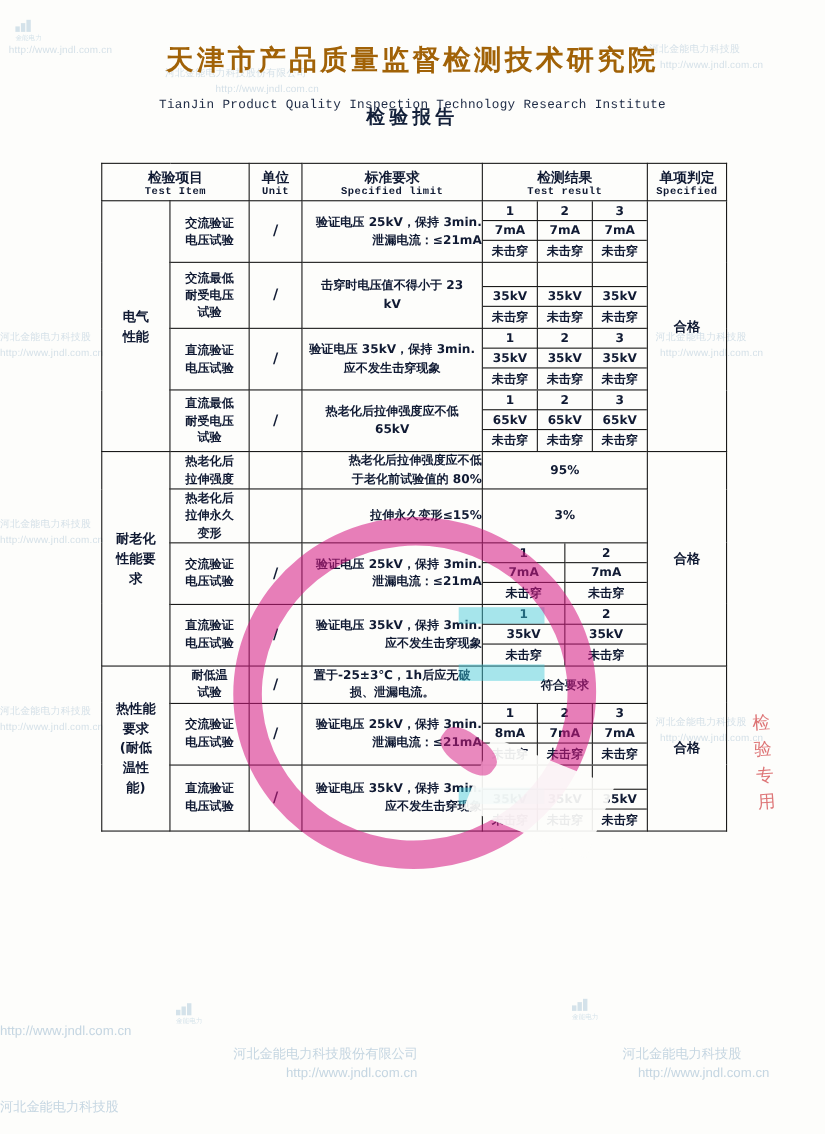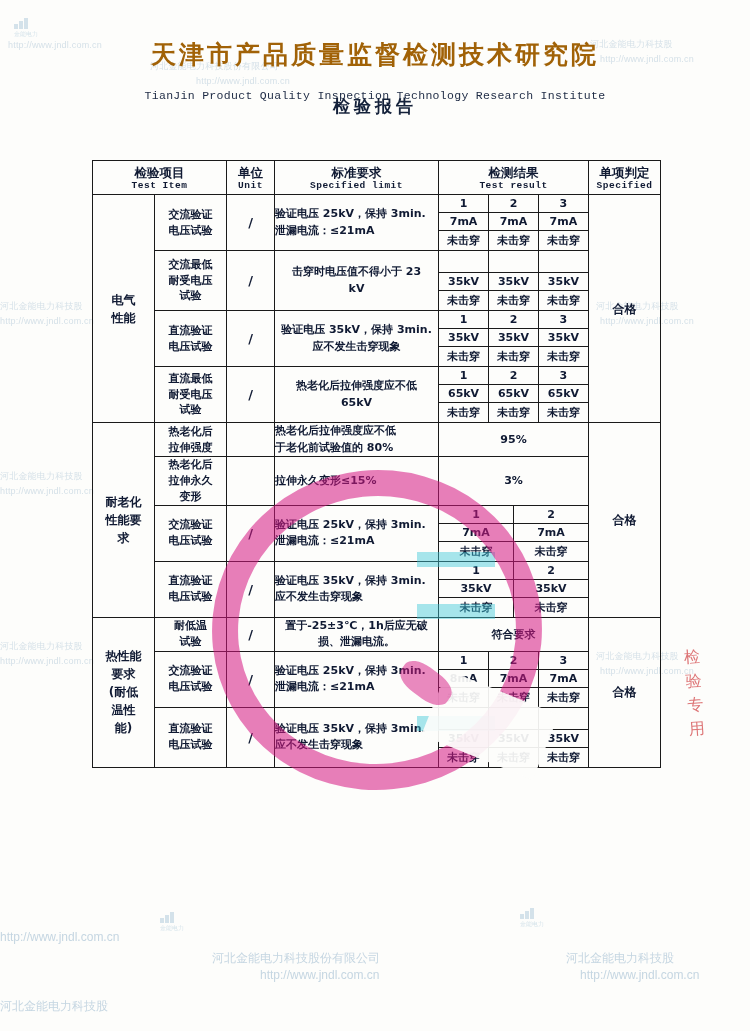--- a/index.html
+++ b/index.html
@@ -113,21 +113,21 @@
     right: 0;
     top: 0;
     white-space: nowrap;
     letter-spacing: 1px;
   }
 
   
   .tbl-wrap {
     position: absolute;
     left: 92px;
-    top: 160px;
+    top: 148px;
     width: 568px;
   }
   table.main {
     border-collapse: collapse;
     width: 568px;
     table-layout: fixed;
     color: #101a33;
   }
   table.main td, table.main th {
     border: 1px solid #1a1a1a;
@@ -143,21 +143,21 @@
     font-size: 11px;
     line-height: 1.45;
     padding: 3px 2px;
   }
   .cell-spec {
     font-size: 11px;
     line-height: 1.5;
     text-align: left;
     padding: 3px 6px;
   }
-  .cell-spec.ctr { text-align: left; margin-top: 24px; }
+  .cell-spec.ctr { text-align: right; margin-top: 24px; }
   .cell-res {
     font-size: 11px;
     padding: 2px 0;
   }
   .grp {
     font-size: 12px;
     line-height: 1.5;
   }
   .slash {
     font-size: 13px;

